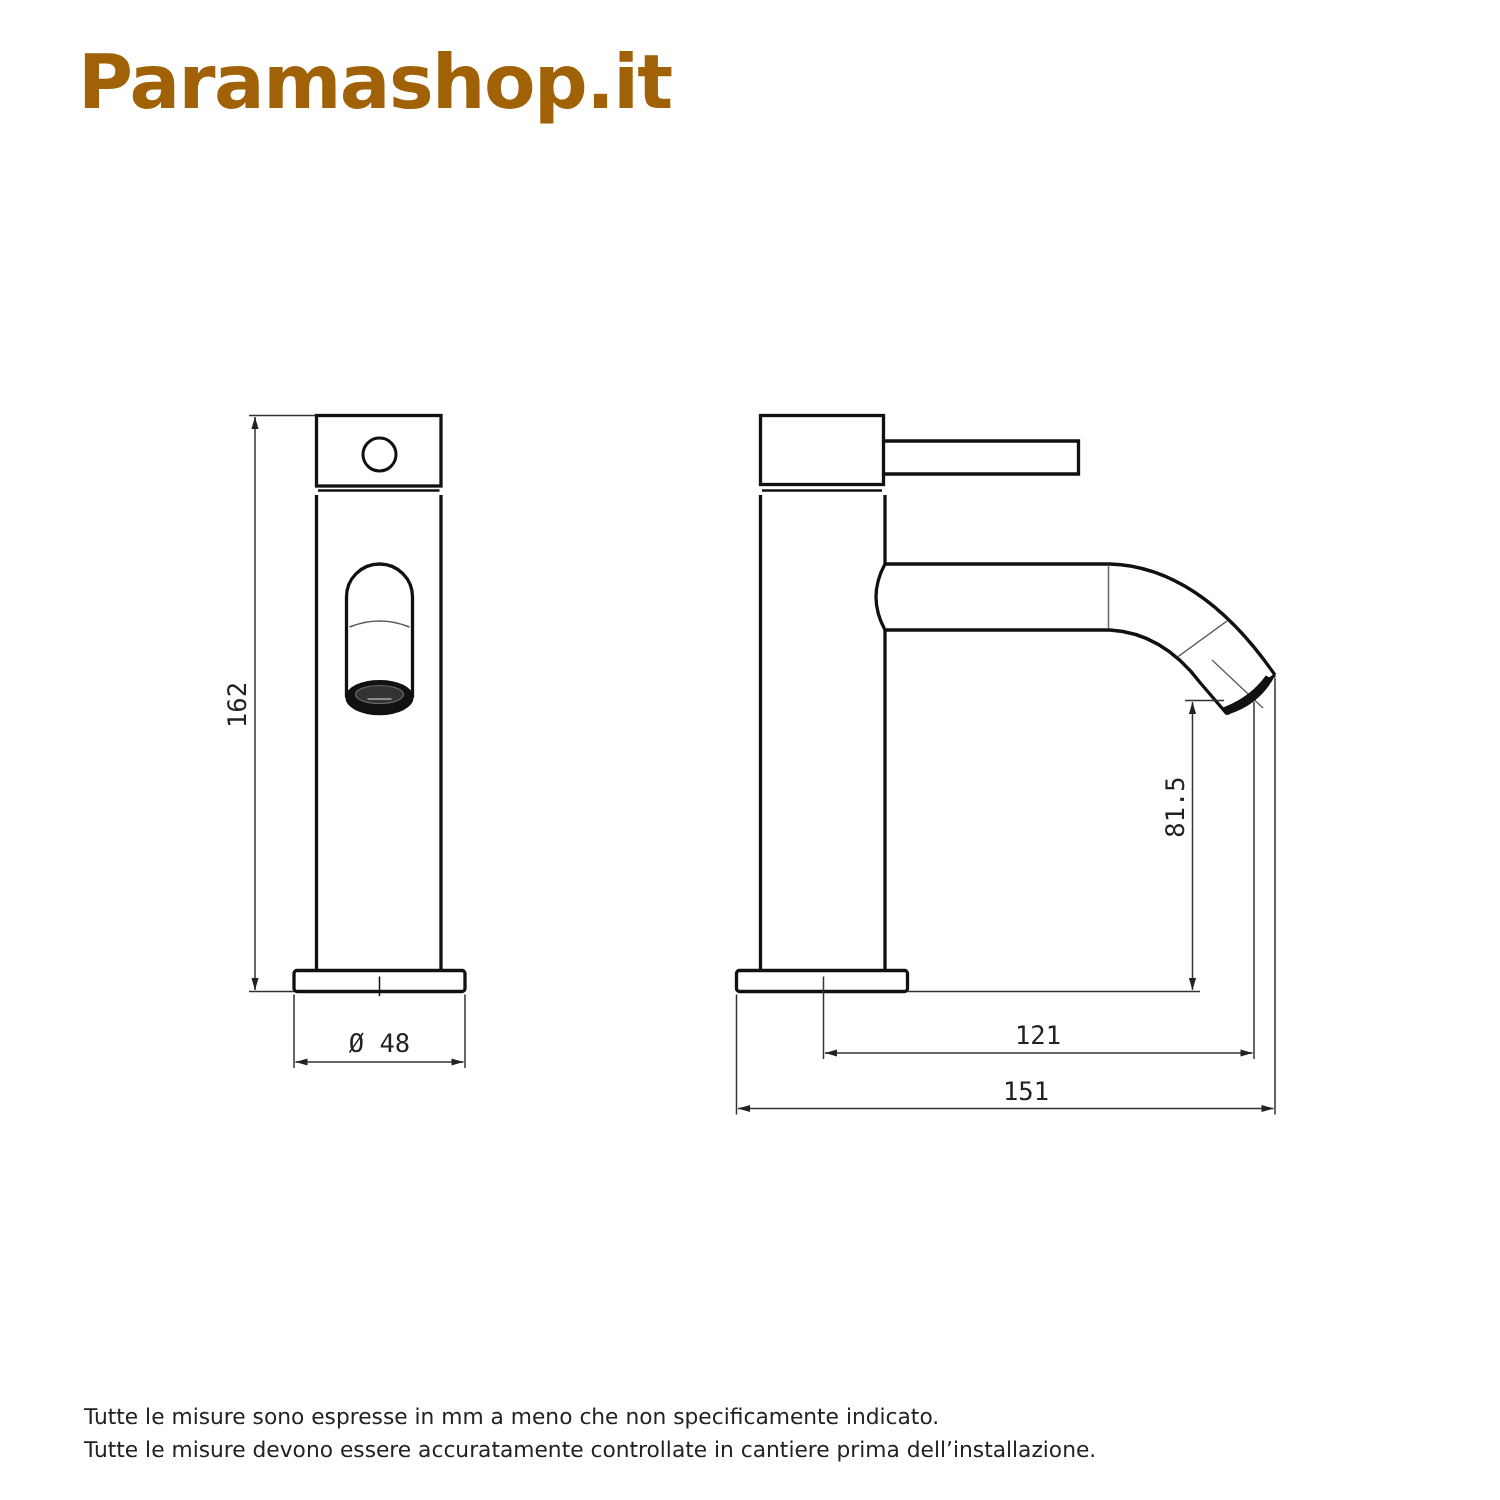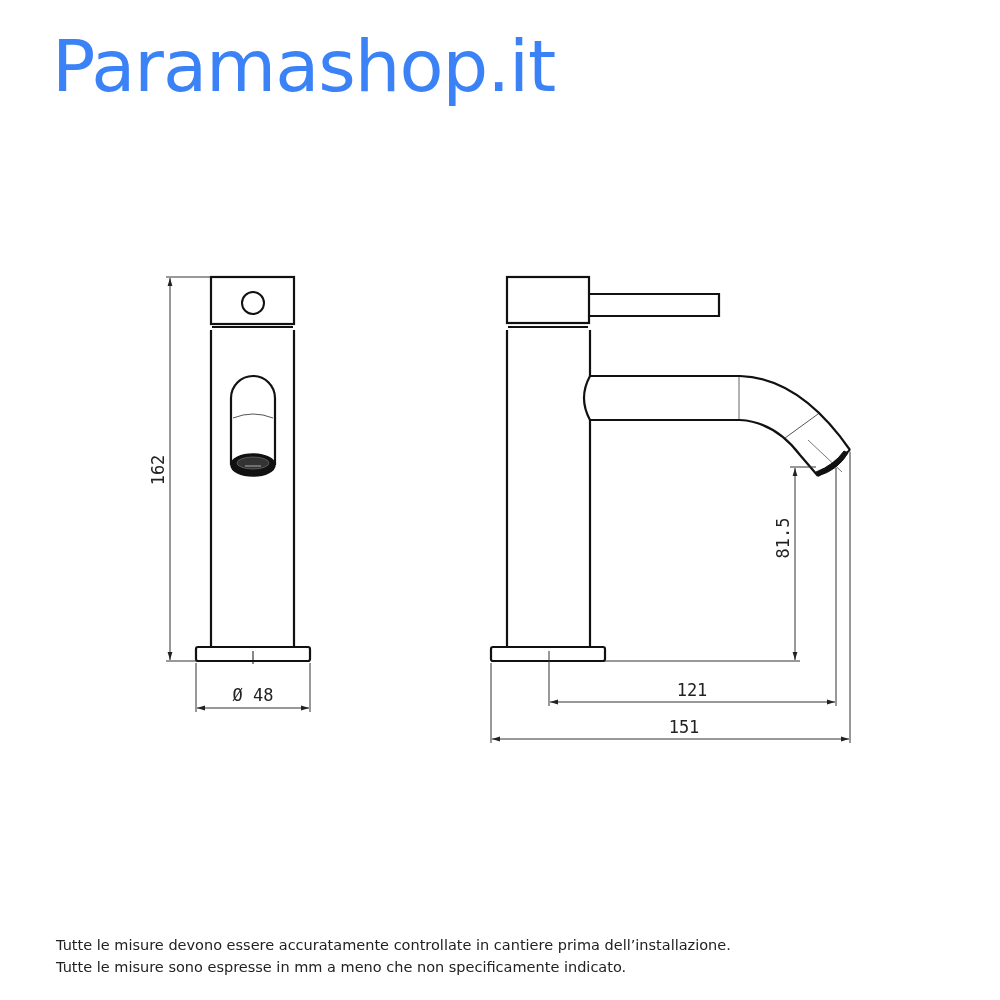--- a/index.html
+++ b/index.html
@@ -1,20 +1,20 @@
 <!DOCTYPE html>
 <html><head>
   <meta charset="utf-8">
   <style>
     html, body { margin: 0; padding: 0; background: #ffffff; }
     body { width: 1000px; height: 1000px; position: relative; overflow: hidden; }
     .logo {
       position: absolute; left: 52px; top: 30px;
-      font-family: "DejaVu Sans", sans-serif; font-weight: normal;
-      font-size: 72px; letter-spacing: -1px; color: #3b82f6;
+      font-family: "DejaVu Sans", sans-serif; font-weight: bold;
+      font-size: 50px; letter-spacing: -1px; color: #a16207;
       line-height: 1;
     }
     svg.drawing { position: absolute; left: 0; top: 0; }
     .dim-text { font-family: "DejaVu Sans Mono", monospace; font-size: 17px; fill: #222; }
     .footer {
       position: absolute; left: 56px; top: 934px;
       font-family: "DejaVu Sans", sans-serif; font-size: 14.5px; color: #222;
       line-height: 22px;
     }
     .footer div { white-space: nowrap; }
@@ -94,15 +94,15 @@
     <line x1="491" y1="663" x2="491" y2="743"></line>
     <line x1="850" y1="452" x2="850" y2="743"></line>
     <line x1="492" y1="739" x2="849" y2="739" marker-start="url(#arr)" marker-end="url(#arr)"></line>
   </g>
   <text class="dim-text" transform="translate(789,538) rotate(-90)" text-anchor="middle">81.5</text>
   <text class="dim-text" x="692" y="696" text-anchor="middle">121</text>
   <text class="dim-text" x="684" y="733" text-anchor="middle">151</text>
 </svg>
 
 <div class="footer">
+  <div>Tutte le misure sono espresse in mm a meno che non specificamente indicato.</div>
   <div>Tutte le misure devono essere accuratamente controllate in cantiere prima dell’installazione.</div>
-  <div>Tutte le misure sono espresse in mm a meno che non specificamente indicato.</div>
 </div>
 
 </body></html>

